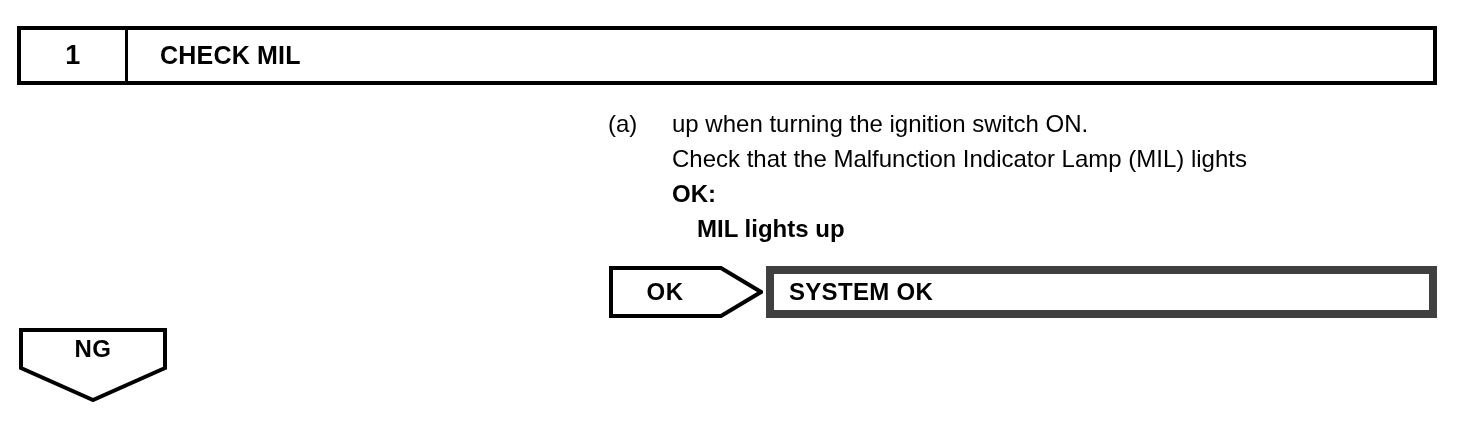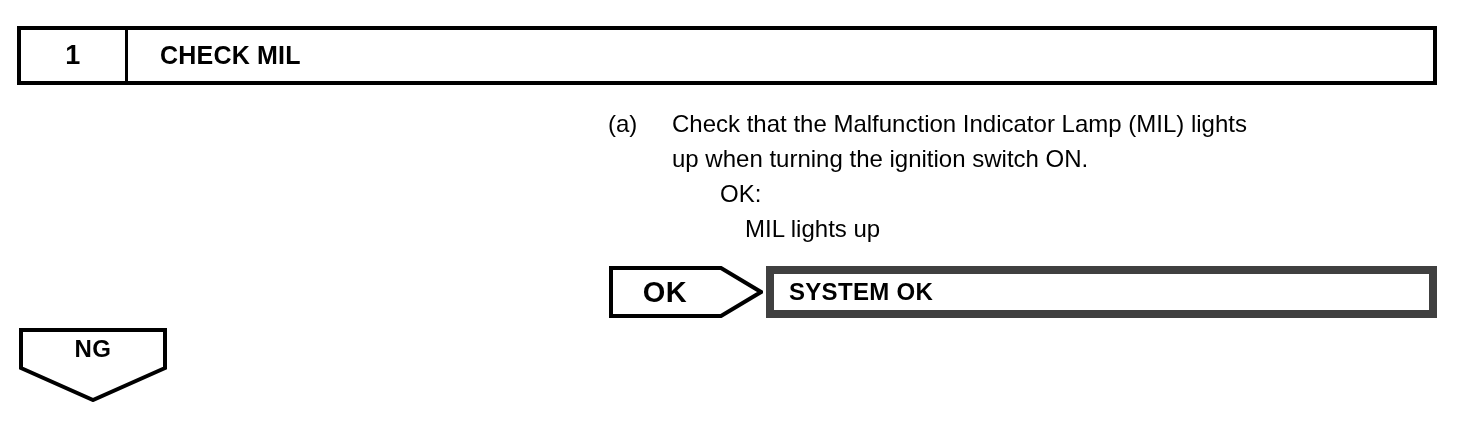--- a/index.html
+++ b/index.html
@@ -77,22 +77,21 @@
   }
   .instr-body {
     flex: 1;
   }
   .instr-line {
     font-size: 24px;
     line-height: 35px;
     white-space: nowrap;
   }
   .instr-line.bold {
-    font-weight: normal;
-    margin-left: 48px;
+    font-weight: bold;
   }
   .instr-line.indent {
     padding-left: 25px;
   }
 
   
   #ok-flag {
     position: absolute;
     left: 609px;
     top: 266px;
@@ -106,21 +105,21 @@
   }
   #ok-flag .flag-label {
     position: absolute;
     left: 0;
     top: 0;
     width: 112px;
     height: 52px;
     display: flex;
     align-items: center;
     justify-content: center;
-    font-size: 29px;
+    font-size: 24px;
     font-weight: bold;
     letter-spacing: 0.5px;
     text-align: right;
   }
 
   
   #system-ok-box {
     position: absolute;
     left: 766px;
     top: 266px;
@@ -176,22 +175,22 @@
   </div>
   <div id="step-title-cell">
     <span class="title">CHECK MIL</span>
   </div>
 </div>
 
 <div id="instruction-block">
   <div class="instr-row">
     <div class="instr-marker">(a)</div>
     <div class="instr-body">
+      <div class="instr-line">up when turning the ignition switch ON.</div>
       <div class="instr-line">Check that the Malfunction Indicator Lamp (MIL) lights</div>
-      <div class="instr-line">up when turning the ignition switch ON.</div>
       <div class="instr-line bold">OK:</div>
       <div class="instr-line bold indent">MIL lights up</div>
     </div>
   </div>
 </div>
 
 <div id="ok-flag">
   <svg viewBox="0 0 154 52" xmlns="http://www.w3.org/2000/svg">
     <polygon points="2,2 112,2 152,26 112,50 2,50" fill="#ffffff" stroke="#000000" stroke-width="4" stroke-linejoin="miter"></polygon>
   </svg>

